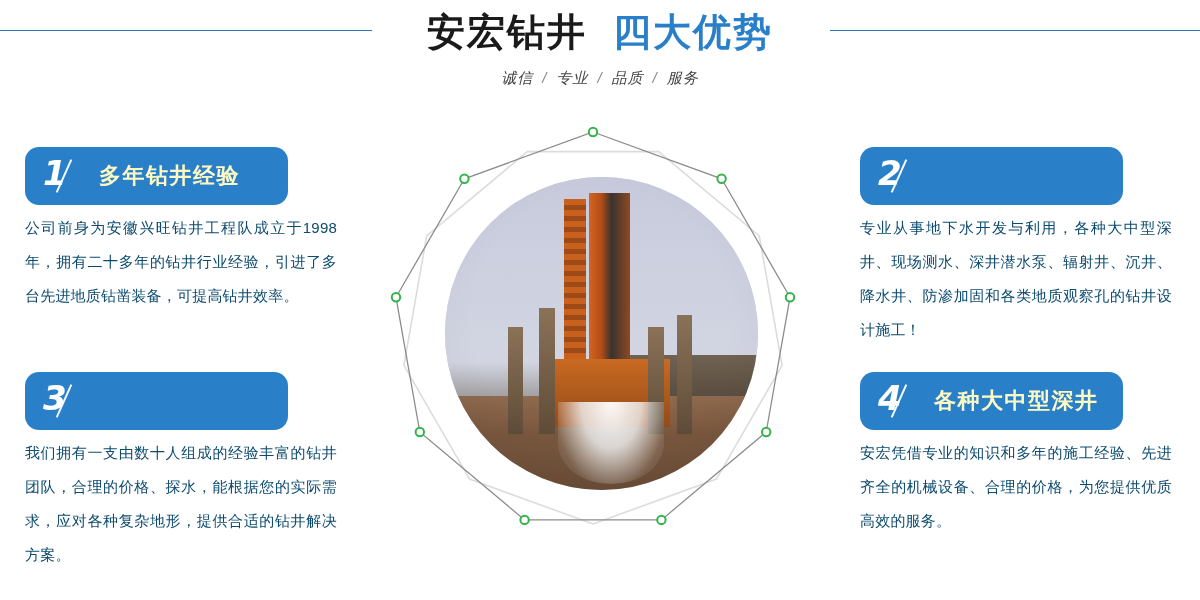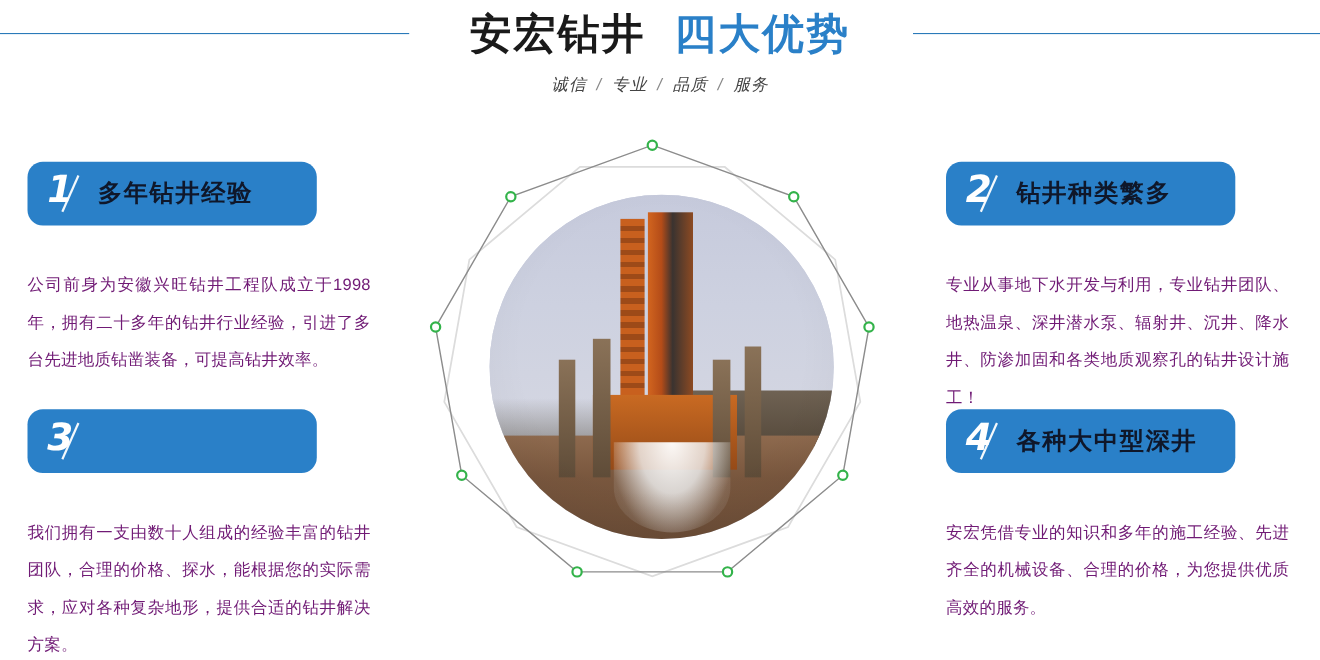--- a/index.html
+++ b/index.html
@@ -60,27 +60,27 @@
     color: #ffffff; line-height: 44px;
     font-family: "DejaVu Sans", sans-serif;
   }
   .card-head .slash {
     position: absolute; left: 20px; top: 4px;
     width: 2px; height: 36px; background: #ffffff;
     transform: rotate(24deg); transform-origin: center;
     opacity: .95;
   }
   .card-head .ttl {
-    font-size: 22px; font-weight: bold; color: #0f172a;
-    letter-spacing: 1.5px; white-space: nowrap; margin-left: 0;
+    font-size: 22px; font-weight: bold; color: #fef9c3;
+    letter-spacing: 1.5px; white-space: nowrap; margin-left: 10px;
   }
 
   .card-body {
-    margin-top: 38px; width: 312px;
-    font-size: 15px; color: #701a75; line-height: 34px;
+    margin-top: 6px; width: 312px;
+    font-size: 15px; color: #0c4a6e; line-height: 34px;
     letter-spacing: .2px; text-align: justify;
   }
 
   
   .center-graphic {
     position: absolute; left: 373px; top: 112px;
     width: 440px; height: 440px;
   }
   .center-graphic svg { position: absolute; left: 0; top: 0; }
 
@@ -174,23 +174,22 @@
     </div>
     <div class="card-body">我们拥有一支由数十人组成的经验丰富的钻井团队，合理的价格、探水，能根据您的实际需求，应对各种复杂地形，提供合适的钻井解决方案。</div>
   </div>
 
   <div class="card c2">
     <div class="card-head">
       <span class="numwrap">
         <span class="num">2</span>
         <span class="slash"></span>
       </span>
-      <span class="ttl">钻井种类繁多</span>
-    </div>
-    <div class="card-body">专业从事地下水开发与利用，专业钻井团队、地热温泉、深井潜水泵、辐射井、沉井、降水井、防渗加固和各类地质观察孔的钻井设计施工！</div>
+    </div>
+    <div class="card-body">专业从事地下水开发与利用，各种大中型深井、现场测水、深井潜水泵、辐射井、沉井、降水井、防渗加固和各类地质观察孔的钻井设计施工！</div>
   </div>
 
   <div class="card c4">
     <div class="card-head">
       <span class="numwrap">
         <span class="num">4</span>
         <span class="slash"></span>
       </span>
       <span class="ttl">各种大中型深井</span>
     </div>

